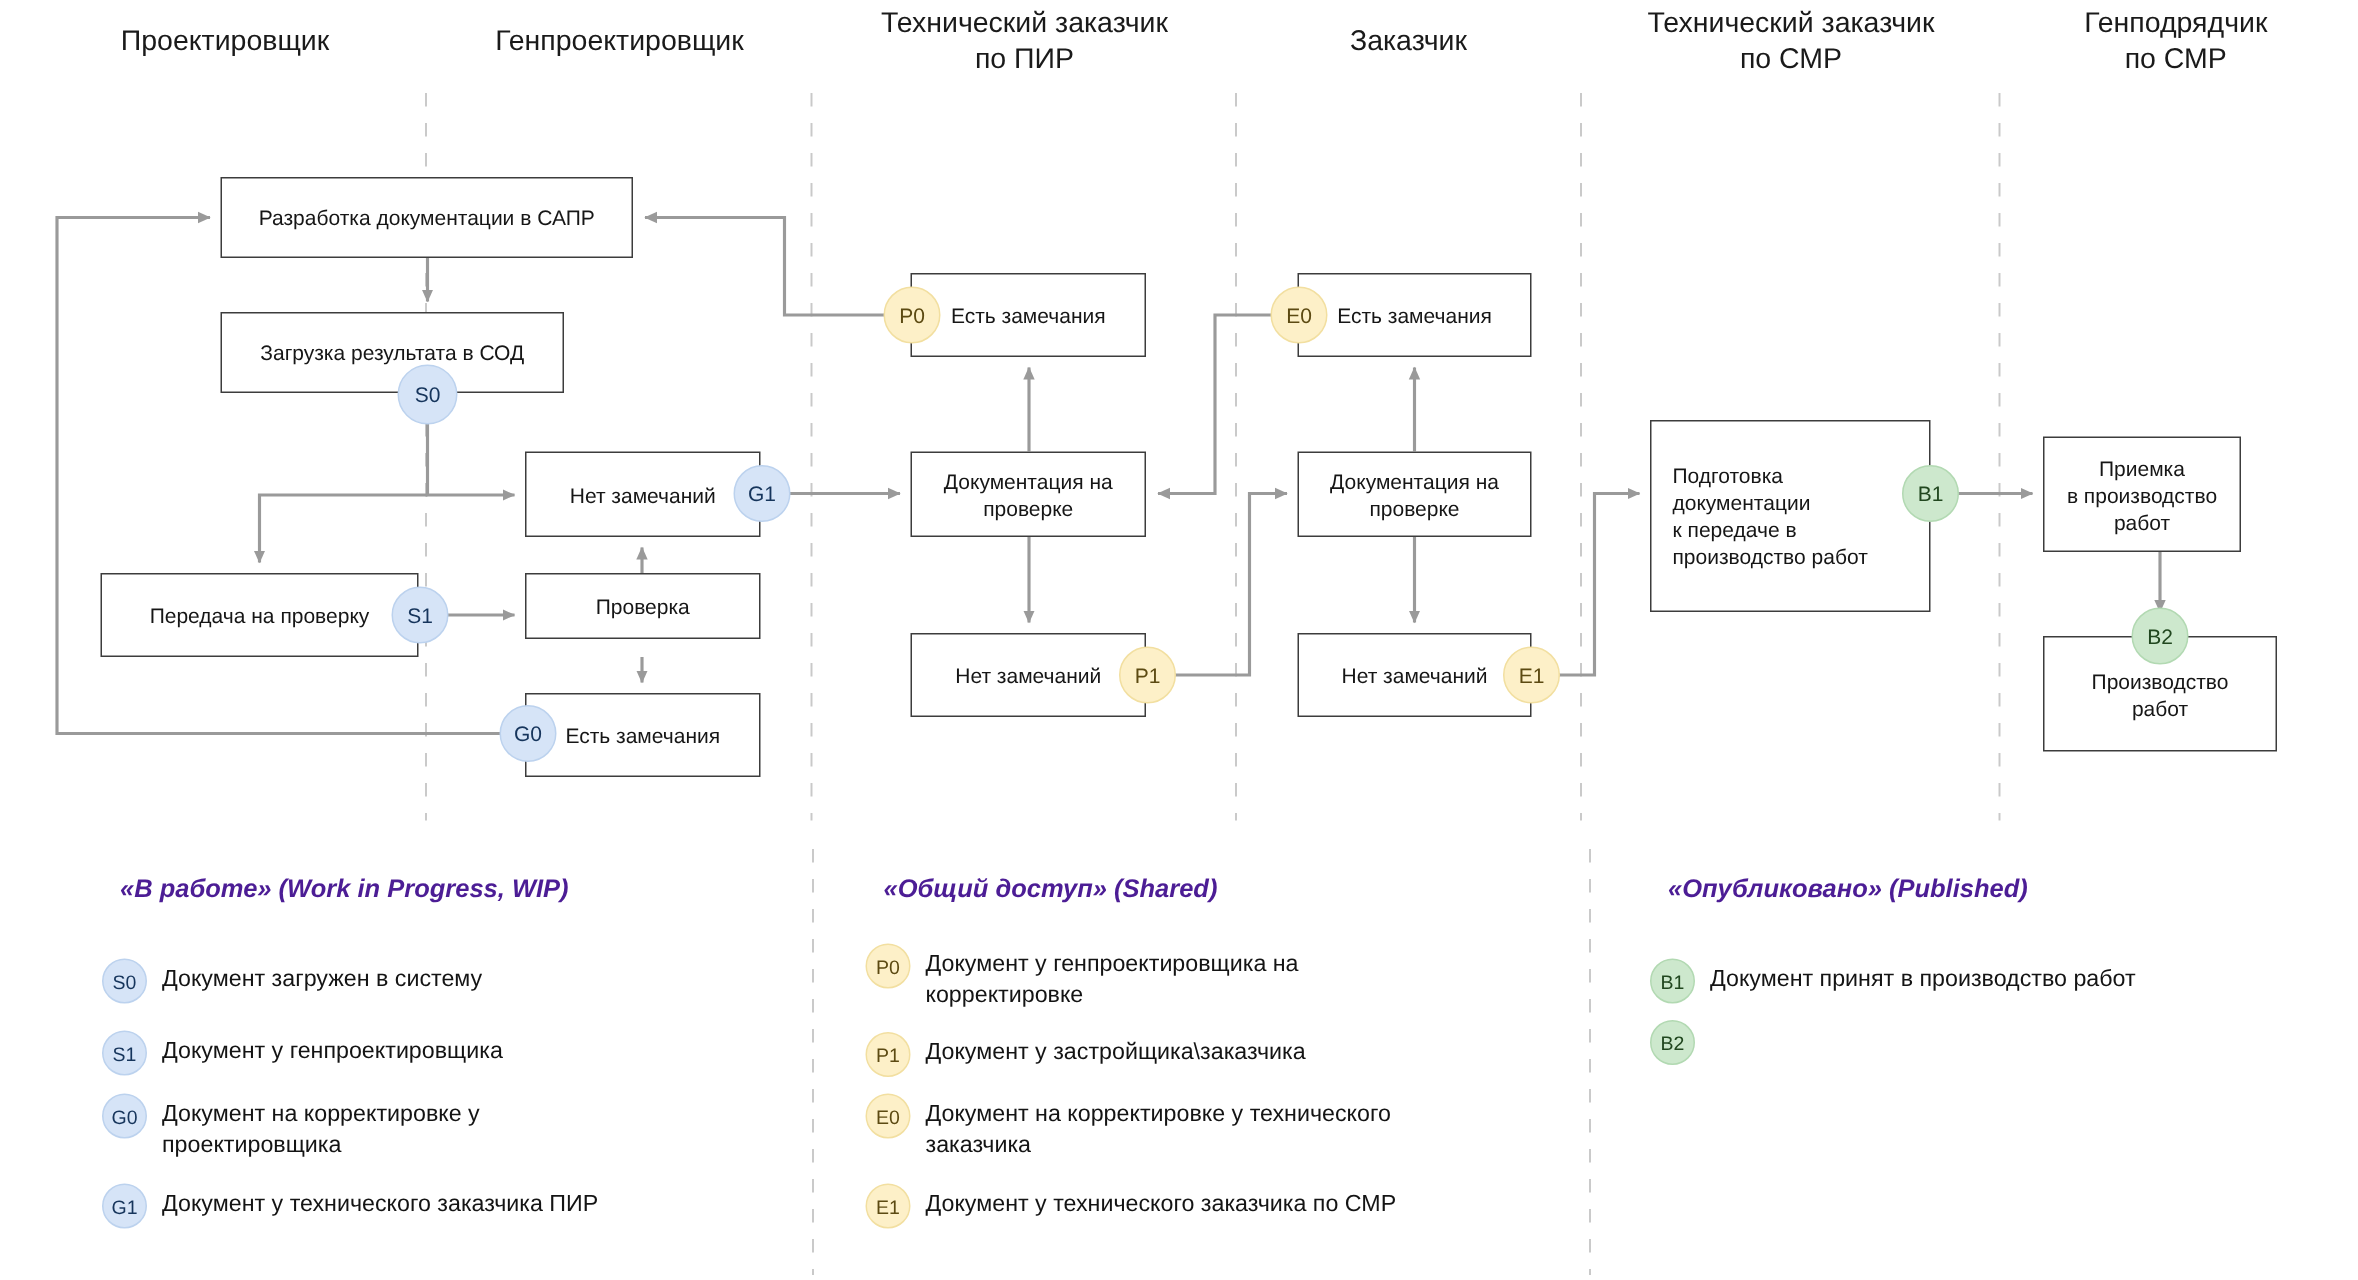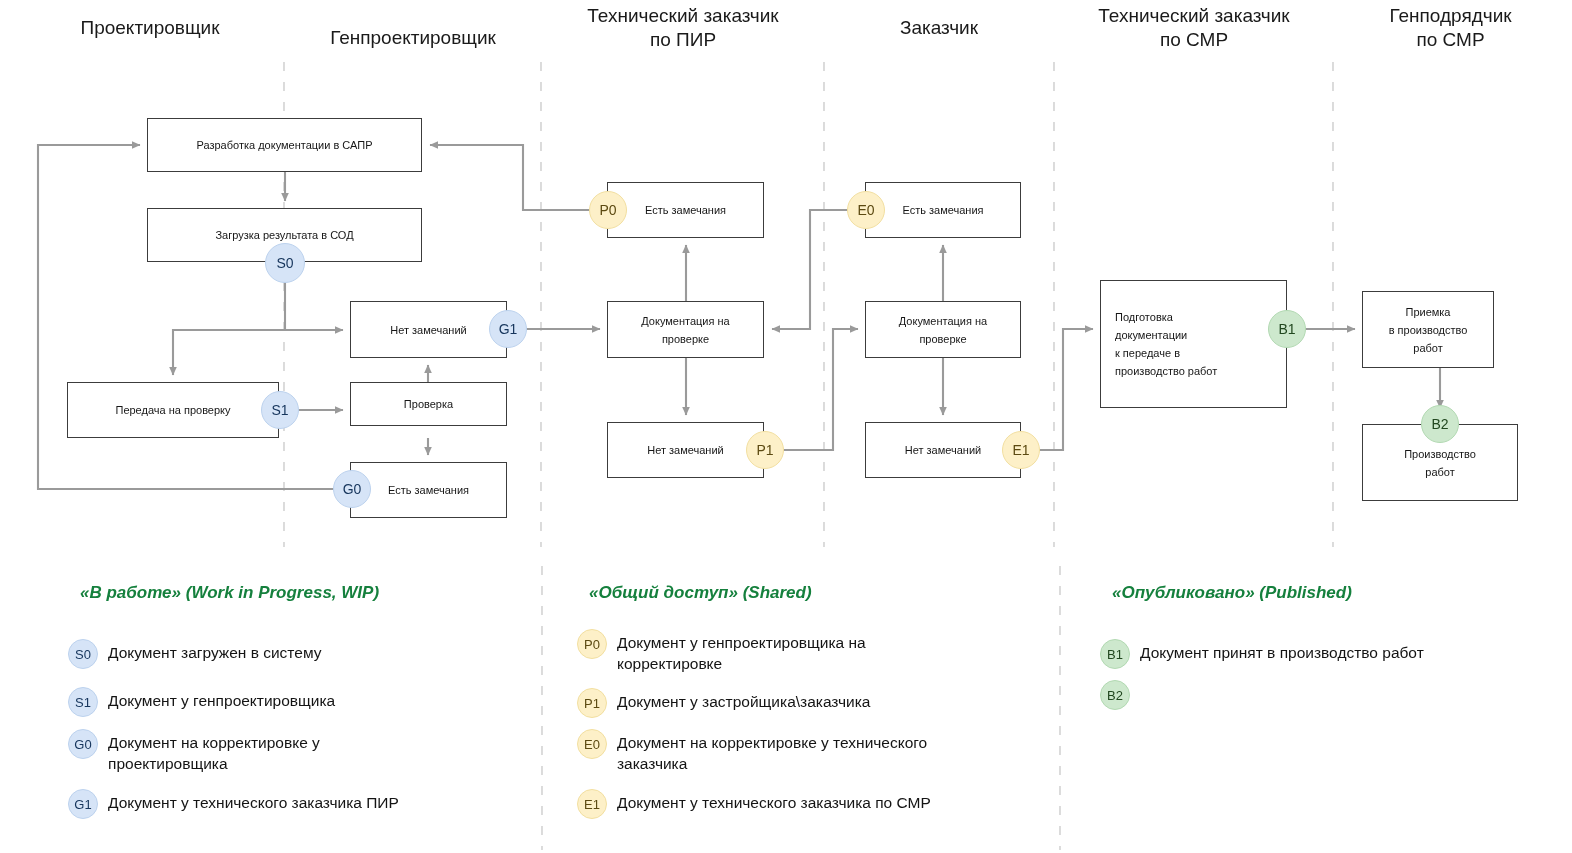--- a/index.html
+++ b/index.html
@@ -4,30 +4,30 @@
 <style>
   html,body{margin:0;padding:0;background:#ffffff;}
   body{font-family:"Liberation Sans","DejaVu Sans",sans-serif;color:#111;}
   #stage{position:relative;width:1572px;height:853px;overflow:hidden;background:#fff;}
   svg.layer{position:absolute;left:0;top:0;width:1572px;height:853px;pointer-events:none;}
 
   .lane-title{position:absolute;text-align:center;font-size:19px;line-height:24px;color:#1a1a1a;}
 
   .node{position:absolute;box-sizing:border-box;border:1.6px solid #3c3c3c;background:#fff;
         display:flex;align-items:center;justify-content:center;text-align:center;
-        font-size:11px;line-height:18px;color:#161616;padding:2px 6px;}
+        font-size:14px;line-height:18px;color:#161616;padding:2px 6px;}
   .node.left-al{justify-content:flex-start;text-align:left;padding-left:14px;}
 
   .state{position:absolute;border-radius:50%;display:flex;align-items:center;justify-content:center;
          font-size:14px;line-height:1;box-sizing:border-box;}
   .state.s{background:#d6e4f7;border:1px solid #bcd2ee;color:#16355c;}
   .state.p{background:#fdf0c8;border:1px solid #f2dfa0;color:#5c4a12;}
   .state.b{background:#cde8cd;border:1px solid #b2d9b2;color:#21471f;}
 
-  .legend-title{position:absolute;font-size:17px;font-style:italic;font-weight:bold;color:#15803d;white-space:nowrap;}
+  .legend-title{position:absolute;font-size:17px;font-style:italic;font-weight:bold;color:#4c1d95;white-space:nowrap;}
   .legend-item{position:absolute;display:flex;align-items:flex-start;gap:10px;}
   .legend-badge{flex:0 0 auto;width:30px;height:30px;border-radius:50%;display:flex;align-items:center;
                 justify-content:center;font-size:13px;box-sizing:border-box;}
   .legend-badge.s{background:#d6e4f7;border:1px solid #bcd2ee;color:#16355c;}
   .legend-badge.p{background:#fdf0c8;border:1px solid #f2dfa0;color:#5c4a12;}
   .legend-badge.b{background:#cde8cd;border:1px solid #b2d9b2;color:#21471f;}
   .legend-text{font-size:15.5px;line-height:21px;color:#141414;white-space:pre-line;padding-top:3px;}
 </style>
 </head>
 <body>
@@ -85,32 +85,32 @@
 
       <path d="M1036,450 L1063,450 L1063,329 L1093,329" marker-end="url(#ah)"></path>
 
       <path d="M1303,329 L1355,329" marker-end="url(#ah)"></path>
 
       <path d="M1440,368 L1440,408" marker-end="url(#ah)"></path>
     </g>
   </svg>
 
   <div class="lane-title" style="left:30px;top:16px;width:240px;">Проектировщик</div>
-  <div class="lane-title" style="left:294px;top:16px;width:238px;margin-top:10px;">Генпроектировщик</div>
+  <div class="lane-title" style="left:294px;top:16px;width:238px;">Генпроектировщик</div>
   <div class="lane-title" style="left:552px;top:4px;width:262px;white-space:pre-line;">Технический заказчик
 по ПИР</div>
   <div class="lane-title" style="left:834px;top:16px;width:210px;">Заказчик</div>
   <div class="lane-title" style="left:1064px;top:4px;width:260px;white-space:pre-line;">Технический заказчик
 по СМР</div>
   <div class="lane-title" style="left:1343px;top:4px;width:215px;white-space:pre-line;">Генподрядчик
 по СМР</div>
 
   <div class="node" style="left:147px;top:118px;width:275px;height:54px;">Разработка документации в САПР</div>
 
-  <div class="node" style="left:147px;top:208px;width:275px;height:54px;">Загрузка результата в СОД</div>
+  <div class="node" style="left:147px;top:208px;width:229px;height:54px;">Загрузка результата в СОД</div>
 
   <div class="node" style="left:350px;top:301px;width:157px;height:57px;">Нет замечаний</div>
 
   <div class="node" style="left:67px;top:382px;width:212px;height:56px;">Передача на проверку</div>
 
   <div class="node" style="left:350px;top:382px;width:157px;height:44px;">Проверка</div>
 
   <div class="node" style="left:350px;top:462px;width:157px;height:56px;">Есть замечания</div>
 
   <div class="node" style="left:607px;top:182px;width:157px;height:56px;">Есть замечания</div>

